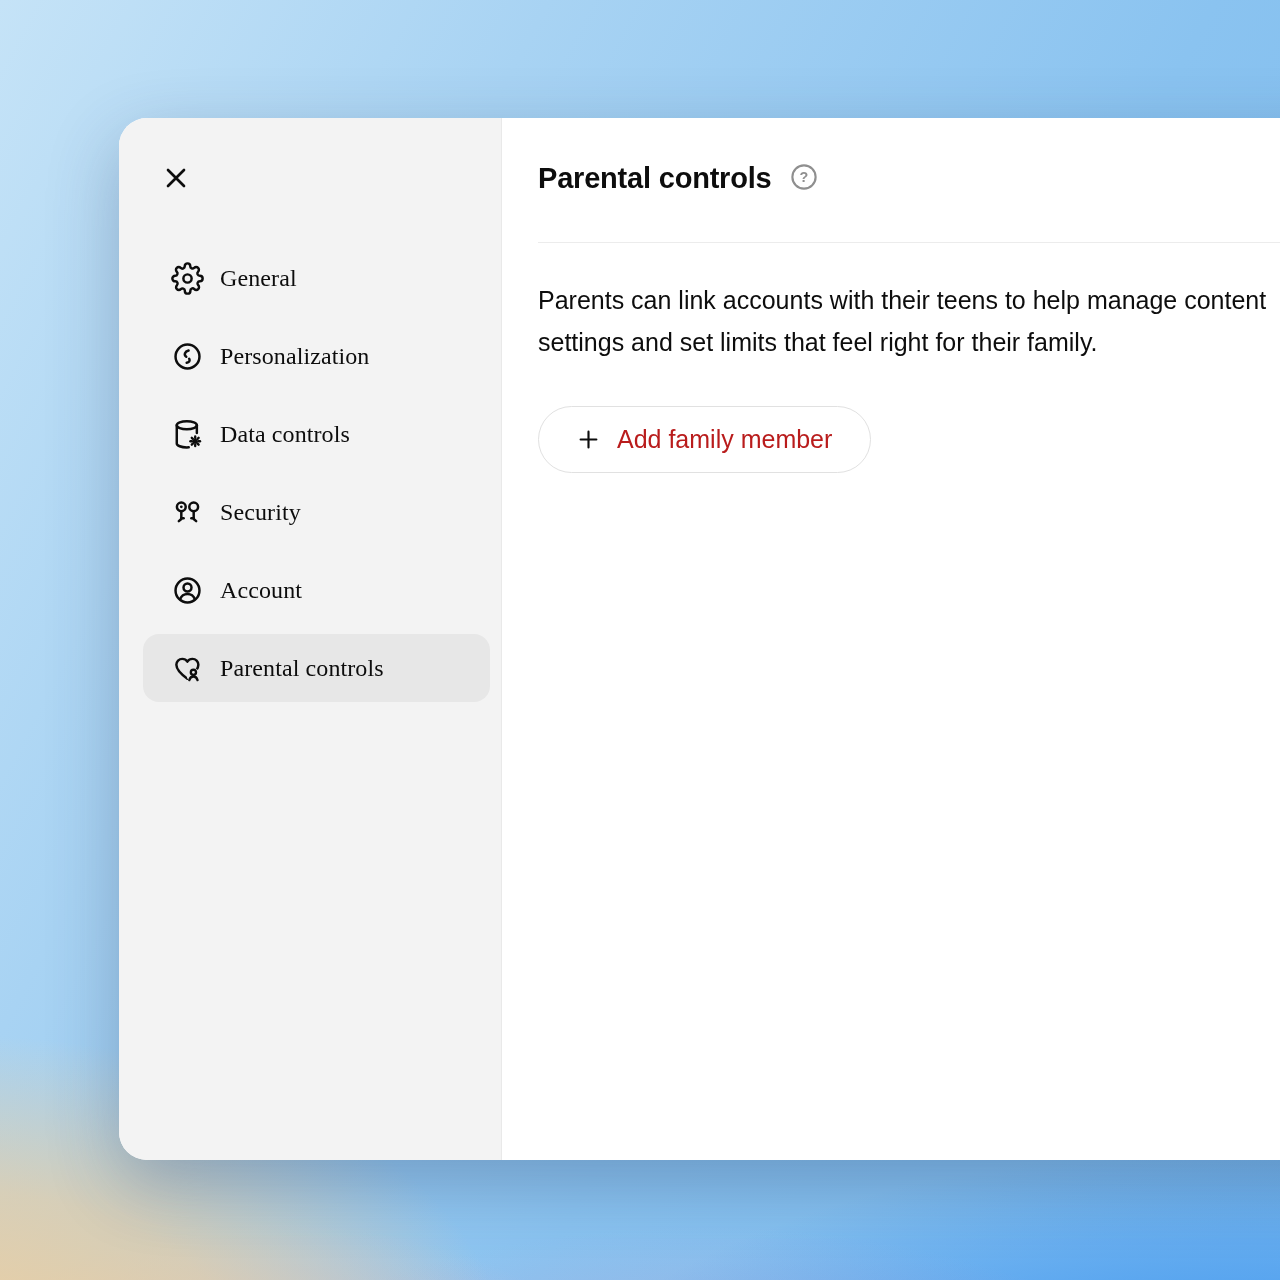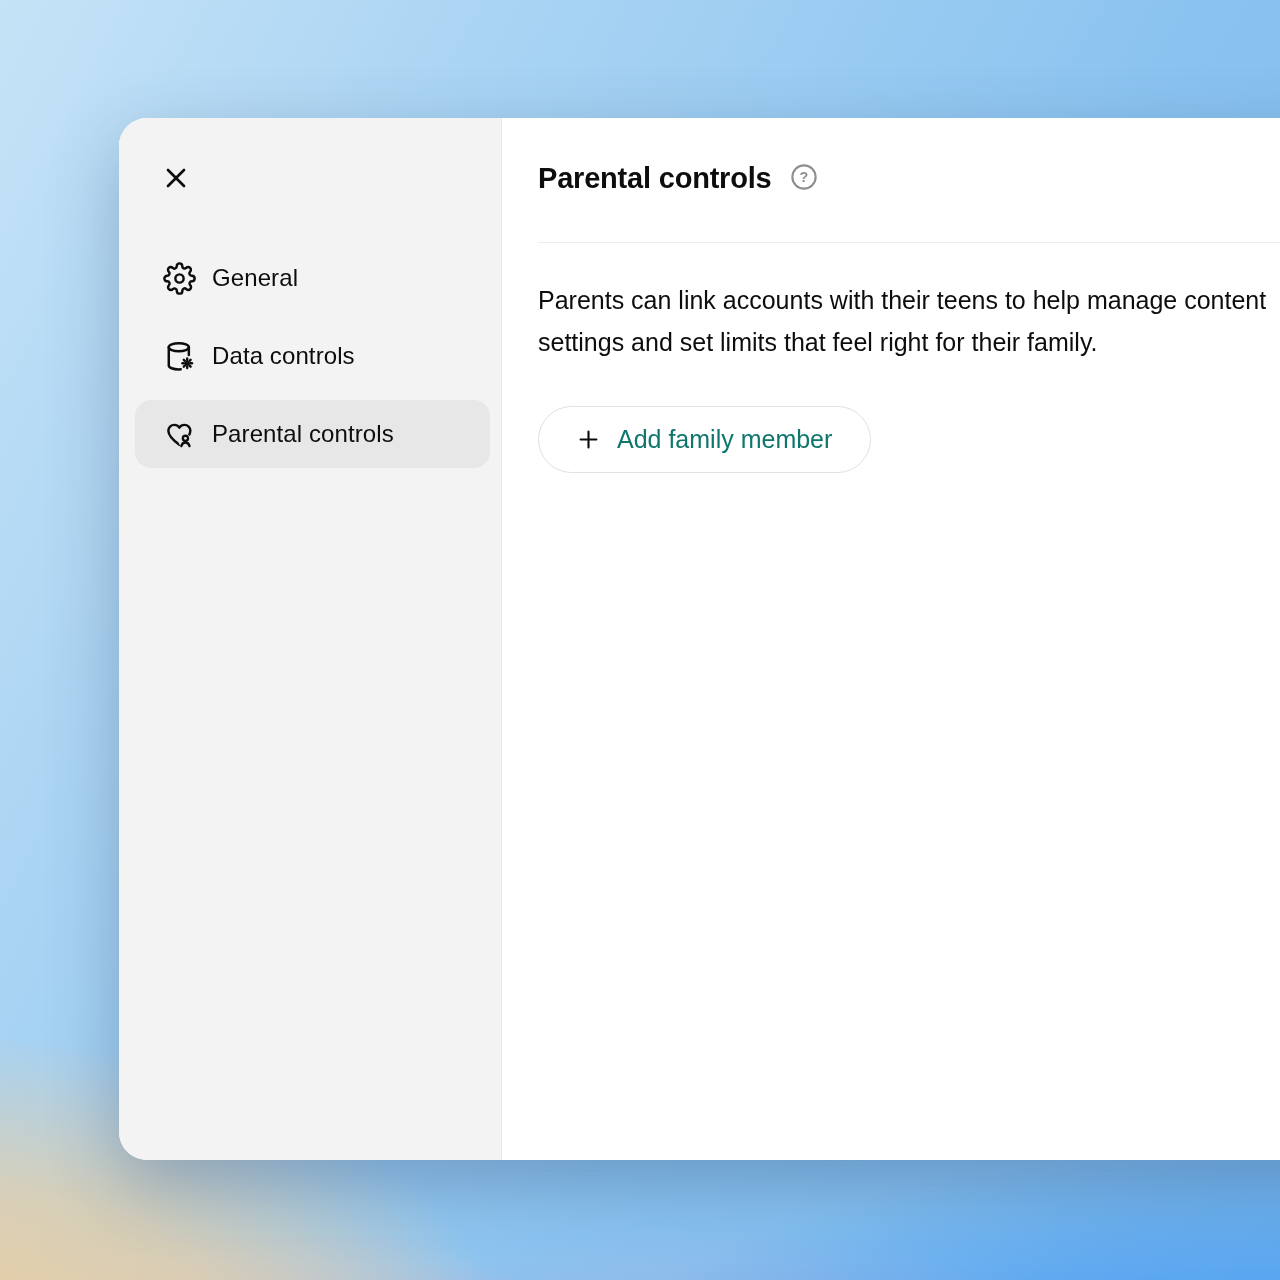--- a/index.html
+++ b/index.html
@@ -35,21 +35,21 @@
     border-right: 1px solid #e9e9e9;
     position: relative;
   }
   .close-btn {
     position: absolute;
     left: 38px; top: 42px;
     width: 38px; height: 38px;
     display: flex; align-items: center; justify-content: center;
     cursor: pointer; border: none; background: transparent;
   }
-  .nav { padding: 126px 11px 0 16px; }
+  .nav { padding: 126px 11px 0 24px; font-family: Liberation Serif, serif; }
   .nav-item {
     height: 68px;
     margin-bottom: 10px;
     border-radius: 16px;
     display: flex; align-items: center;
     padding-left: 27px;
     gap: 16px;
     cursor: pointer;
   }
   .nav-item.selected { background: #e7e7e7; }
@@ -72,21 +72,21 @@
     margin-top: 43px;
     height: 67px;
     display: inline-flex; align-items: center;
     gap: 15px;
     padding: 0 38px 0 36px;
     border: 1.5px solid #e1e1e1;
     border-radius: 40px;
     background: #ffffff;
     font-family: "Liberation Sans", sans-serif;
     font-size: 25px;
-    color: #0f766e;
+    color: #b91c1c;
     cursor: pointer;
   }
 
   svg.stroke-ic { stroke: #0d0d0d; fill: none; stroke-width: 1.8; stroke-linecap: round; stroke-linejoin: round; }
 </style>
 </head>
 <body>
 
 <div class="dialog">
 
@@ -105,20 +105,30 @@
         <span class="icon">
           <svg class="stroke-ic" width="33" height="33" viewBox="0 0 24 24">
             <circle cx="12" cy="12" r="3"></circle>
             <path d="M19.4 15a1.65 1.65 0 0 0 .33 1.82l.06.06a2 2 0 0 1 0 2.83 2 2 0 0 1-2.83 0l-.06-.06a1.65 1.65 0 0 0-1.82-.33 1.65 1.65 0 0 0-1 1.51V21a2 2 0 0 1-2 2 2 2 0 0 1-2-2v-.09A1.65 1.65 0 0 0 9 19.4a1.65 1.65 0 0 0-1.82.33l-.06.06a2 2 0 0 1-2.83 0 2 2 0 0 1 0-2.83l.06-.06a1.65 1.65 0 0 0 .33-1.82 1.65 1.65 0 0 0-1.51-1H3a2 2 0 0 1-2-2 2 2 0 0 1 2-2h.09A1.65 1.65 0 0 0 4.6 9a1.65 1.65 0 0 0-.33-1.82l-.06-.06a2 2 0 0 1 0-2.83 2 2 0 0 1 2.83 0l.06.06a1.65 1.65 0 0 0 1.82.33H9a1.65 1.65 0 0 0 1-1.51V3a2 2 0 0 1 2-2 2 2 0 0 1 2 2v.09a1.65 1.65 0 0 0 1 1.51 1.65 1.65 0 0 0 1.82-.33l.06-.06a2 2 0 0 1 2.83 0 2 2 0 0 1 0 2.83l-.06.06a1.65 1.65 0 0 0-.33 1.82V9a1.65 1.65 0 0 0 1.51 1H21a2 2 0 0 1 2 2 2 2 0 0 1-2 2h-.09a1.65 1.65 0 0 0-1.51 1z"></path>
           </svg>
         </span>
         <span class="label">General</span>
       </div>
 
 
+      <div class="nav-item">
+        <span class="icon">
+          <svg class="stroke-ic" width="33" height="33" viewBox="0 0 24 24">
+            <circle cx="12" cy="12" r="8.7"></circle>
+            <path d="M12.8 7.6 C 10.1 8.3, 9.1 10.9, 11.1 12.2"></path>
+            <path d="M13.2 13.6 C 14.1 15.0, 13.2 16.3, 11.4 16.6"></path>
+          </svg>
+        </span>
+        <span class="label">Personalization</span>
+      </div>
 
 
       <div class="nav-item">
         <span class="icon">
           <svg width="33" height="33" viewBox="0 0 24 24">
             <g fill="none" stroke="#0d0d0d" stroke-width="1.8" stroke-linecap="round" stroke-linejoin="round">
               <ellipse cx="11.5" cy="5.3" rx="7.3" ry="2.9"></ellipse>
               <path d="M4.2 5.3v13.2c0 1.6 3.2 2.9 7.3 2.9.5 0 .9 0 1.4-.05"></path>
               <path d="M18.8 5.3v5.6"></path>
             </g>
@@ -132,21 +142,47 @@
               <path d="M15.1 14.4l.8.8"></path>
                 <path d="M19.3 18.6l.8.8"></path>
               <path d="M15.1 19.4l.8-.8"></path>
                 <path d="M19.3 15.2l.8-.8"></path>
             </g>
           </svg>
         </span>
         <span class="label">Data controls</span>
       </div>
 
-
+      <div class="nav-item">
+        <span class="icon">
+          <svg width="33" height="33" viewBox="0 0 24 24">
+            <g fill="none" stroke="#0d0d0d" stroke-width="1.8" stroke-linecap="round" stroke-linejoin="round">
+              <circle cx="7.5" cy="7.9" r="3.2"></circle>
+              <path d="M7.5 11.1v5.6l-1.8 1.6"></path>
+              <path d="M7.5 16.2h1.7"></path>
+              <circle cx="16.5" cy="7.9" r="3.2"></circle>
+              <path d="M16.5 11.1v5.6l1.8 1.6"></path>
+              <path d="M16.5 16.2h-1.7"></path>
+            </g>
+            <circle cx="7.5" cy="7.9" r="1" fill="#0d0d0d"></circle>
+          </svg>
+        </span>
+        <span class="label">Security</span>
+      </div>
+
+      <div class="nav-item">
+        <span class="icon">
+          <svg class="stroke-ic" width="33" height="33" viewBox="0 0 24 24">
+            <circle cx="12" cy="12" r="8.7"></circle>
+            <circle cx="12" cy="9.8" r="2.9"></circle>
+            <path d="M6.6 18.4c1-2.6 3-3.8 5.4-3.8s4.4 1.2 5.4 3.8"></path>
+          </svg>
+        </span>
+        <span class="label">Account</span>
+      </div>
 
       <div class="nav-item selected">
         <span class="icon">
           <svg width="33" height="33" viewBox="0 0 24 24">
             <path d="M11.9 19.5 C 8.1 16.7, 3.9 13.4, 3.9 9.3 C 3.9 6.9, 5.8 5, 8.2 5 c 1.5 0 2.9.8 3.7 2 .8-1.2 2.2-2 3.7-2 2.4 0 4.3 1.9 4.3 4.3 0 1.5-.6 2.9-1.6 4.2" fill="none" stroke="#0d0d0d" stroke-width="1.8" stroke-linecap="round" stroke-linejoin="round"></path>
             <circle cx="16.3" cy="16.8" r="5" fill="#e7e7e7" stroke="none"></circle>
             <g fill="none" stroke="#0d0d0d" stroke-width="1.7" stroke-linecap="round">
               <circle cx="16.3" cy="14.8" r="1.9"></circle>
               <path d="M13.3 20.4c.5-1.7 1.6-2.6 3-2.6s2.5.9 3 2.6"></path>
             </g>

